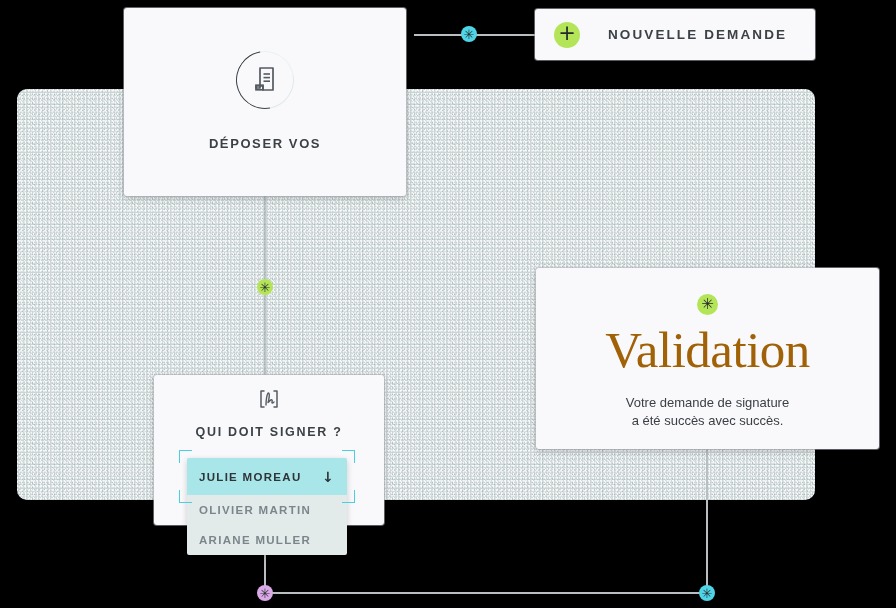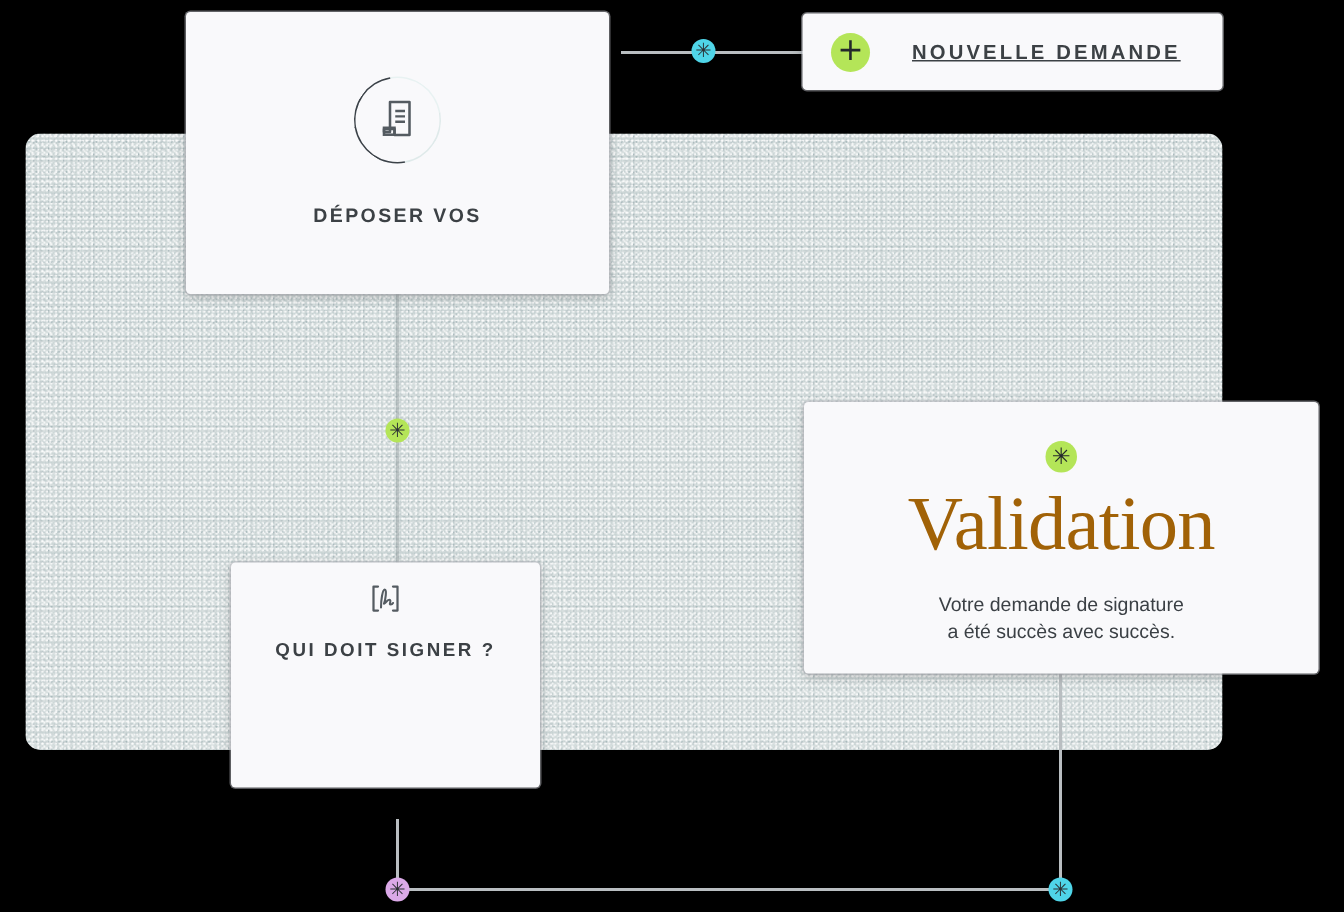--- a/index.html
+++ b/index.html
@@ -133,21 +133,20 @@
     line-height: 1;
     font-weight: 400;
     margin-top: -2px;
     font-family: "DejaVu Sans", sans-serif;
   }
   #nouvelle-label {
     font-size: 13.5px;
     letter-spacing: 2.1px;
     color: #3c4145;
     font-weight: 700;
-    text-decoration: underline;
   }
 
   
   #card-validation {
     left: 536px; top: 268px;
     width: 343px; height: 181px;
     display: flex; flex-direction: column;
     align-items: center;
     padding-top: 26px;
   }
@@ -172,21 +171,21 @@
     margin-top: 14px;
     text-align: center;
     font-size: 13px;
     line-height: 1.42;
     color: #3b4045;
   }
 
   
   #card-signer {
     left: 154px; top: 375px;
-    width: 206px; height: 150px;
+    width: 230px; height: 150px;
     display: flex; flex-direction: column;
     align-items: center;
     padding-top: 14px;
   }
   .sig-icon { margin-bottom: 12px; }
   #signer-title {
     font-size: 12.5px;
     letter-spacing: 1.7px;
     color: #3c4145;
     font-weight: 700;
@@ -306,14 +305,34 @@
     <div class="sig-icon">
       <svg width="22" height="20" viewBox="0 0 22 20">
         <path d="M3 2 H6 M3 2 V18 M3 18 H6" fill="none" stroke="#555c62" stroke-width="1.5" stroke-linecap="round"></path>
         <path d="M19 2 H16 M19 2 V18 M19 18 H16" fill="none" stroke="#555c62" stroke-width="1.5" stroke-linecap="round"></path>
         <path d="M8 16 C8 11 9 4 10.5 4 C12 4 11 11 10 13.5 C12 12 13 10 14 11 C15 12 13 14 14.5 14 C15.5 14 16 13 16 13" fill="none" stroke="#555c62" stroke-width="1.4" stroke-linecap="round" stroke-linejoin="round"></path>
       </svg>
     </div>
     <div id="signer-title">QUI DOIT SIGNER ?</div>
   </div>
 
+  <div id="dropdown">
+    <div class="dd-focus">
+      <i class="tl"></i>
+      <i class="tr"></i>
+      <i class="bl"></i>
+      <i class="br"></i>
+    </div>
+    <div class="dd-list">
+      <div class="dd-option selected">
+        <span>JULIE MOREAU</span>
+        <span class="dd-arrow">↓</span>
+      </div>
+      <div class="dd-option">
+        <span>OLIVIER MARTIN</span>
+      </div>
+      <div class="dd-option">
+        <span>ARIANE MULLER</span>
+      </div>
+    </div>
+  </div>
 
 </div>
 
 </body></html>

